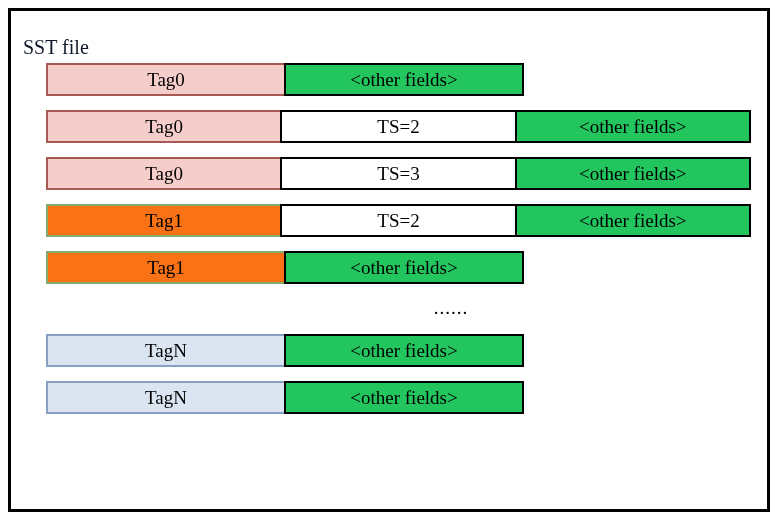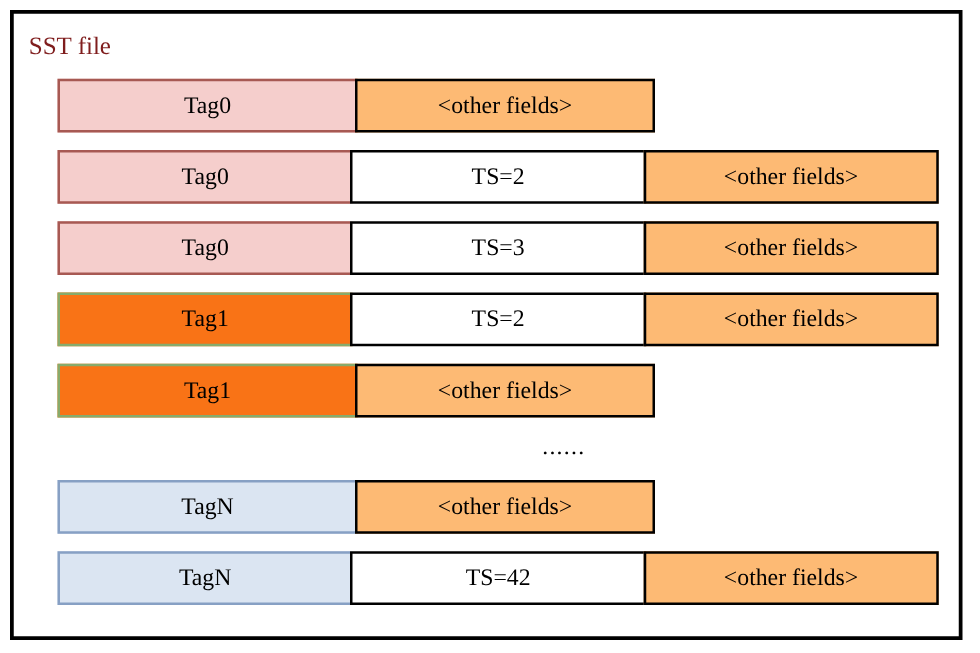--- a/index.html
+++ b/index.html
@@ -29,39 +29,39 @@
     width: 762px;
     height: 504px;
     box-sizing: border-box;
     border: 3px solid #000000;
     background: #ffffff;
   }
 
   .sst-title {
     position: absolute;
     left: 12px;
-    top: 14px;
+    top: 24px;
     font-size: 20px;
     line-height: 24px;
     white-space: nowrap;
-    color: #7f1d1d;
+    color: #0f172a;
   }
 
   
   .rows {
     position: absolute;
     left: 22px;
     top: 52px;
     width: 718px;
   }
 
   .record-row {
     position: relative;
     display: flex;
-    height: 43px;
+    height: 33px;
     margin-bottom: 14px;
     width: 718px;
     box-sizing: border-box;
     padding-left: 13px;
   }
 
   .cell {
     box-sizing: border-box;
     display: flex;
     align-items: center;
@@ -80,21 +80,21 @@
   .cell-ts {
     width: 240px;
     border: 2px solid #000000;
     background: #ffffff;
     margin-right: -2px;
   }
 
   .cell-other {
     width: 240px;
     border: 2px solid #000000;
-    background: #fdba74;
+    background: #22c55e;
   }
 
   
   .tag-red {
     background: #f5cecc;
     border-color: #a75953;
   }
   .tag-green {
     background: #f97316;
     border-color: #87ab6c;
@@ -158,20 +158,19 @@
         </div>
         <div class="ellipsis-row">
           <div class="ellipsis-text">......</div>
         </div>
         <div class="record-row">
           <div class="cell cell-tag tag-blue">TagN</div>
           <div class="cell cell-other">&lt;other fields&gt;</div>
         </div>
         <div class="record-row">
           <div class="cell cell-tag tag-blue">TagN</div>
-          <div class="cell cell-ts">TS=42</div>
           <div class="cell cell-other">&lt;other fields&gt;</div>
         </div>
       </div>
 
   </div>
 
 </div>
 
 </body></html>

